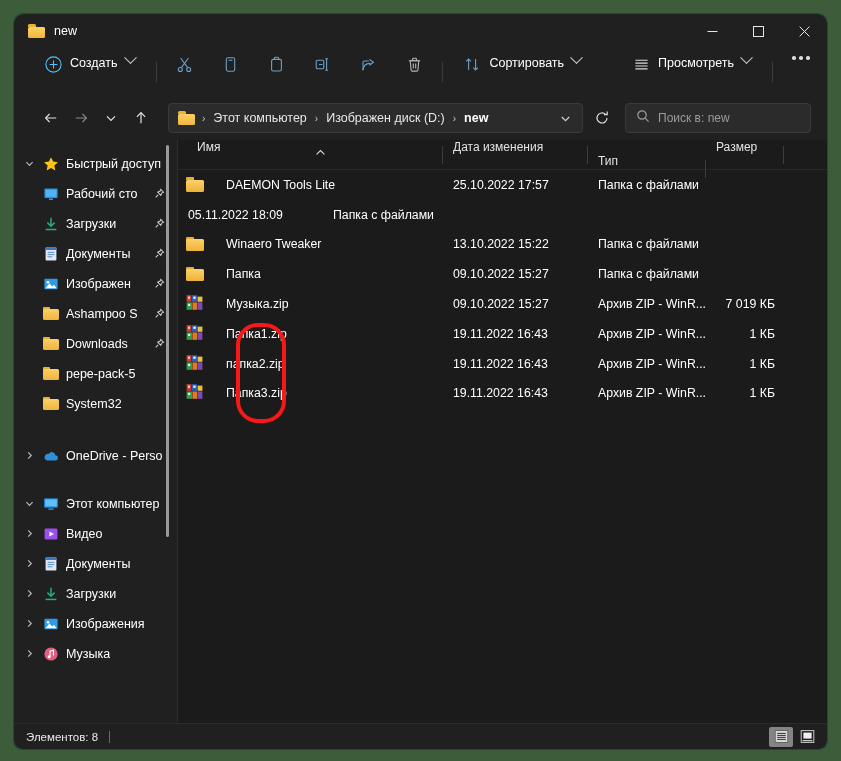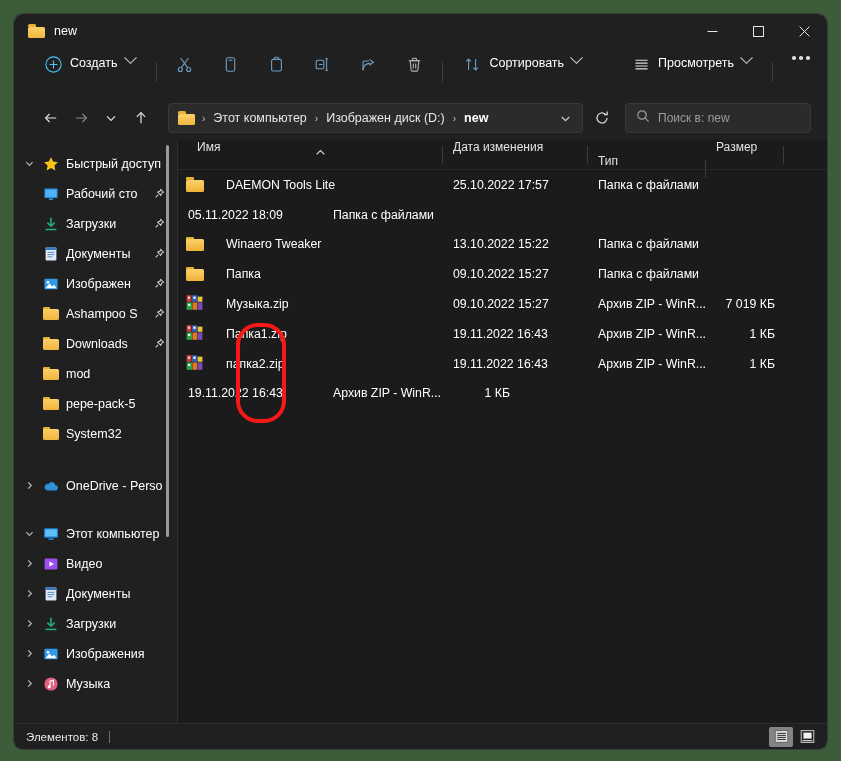--- a/index.html
+++ b/index.html
@@ -736,27 +736,20 @@
           </span>
         <span class="lbl">Downloads</span>
         <span class="pin">
           <svg width="11" height="11" viewBox="0 0 12 12" fill="none" stroke="currentColor" stroke-width="1.1">
               <path d="M7.4 1.6 L10.4 4.6 L8.7 5.3 L7.4 8 L4 4.6 L6.7 3.3 Z"></path>
               <line x1="4.5" y1="7.5" x2="1.8" y2="10.2"></line>
             </svg>
         </span>
       </div>
 
-      <div class="nav indent">
-        <span class="twisty"></span>
-        <span class="ico">
-            <span class="mini-folder"></span>
-          </span>
-        <span class="lbl">mod</span>
-      </div>
 
       <div class="nav indent">
         <span class="twisty"></span>
         <span class="ico">
             <span class="mini-folder"></span>
           </span>
         <span class="lbl">pepe-pack-5</span>
       </div>
 
       <div class="nav indent">
@@ -1012,20 +1005,36 @@
           </span>
           <span>папка2.zip</span>
         </span>
         <span class="cell c-date">19.11.2022 16:43</span>
         <span class="cell c-type">Архив ZIP - WinR...</span>
         <span class="cell c-size">1 КБ</span>
         <span class="cell c-end"></span>
       </div>
 
       <div class="row">
+        <span class="cell c-name">
+          <span class="zip-ico">
+            <svg width="17" height="17" viewBox="0 0 17 17">
+              <rect x="0.6" y="1.2" width="4.8" height="6.6" fill="#d43b2f"></rect>
+              <rect x="5.8" y="1.2" width="5.4" height="6.6" fill="#2f5fb8"></rect>
+              <rect x="11.6" y="2.6" width="4.8" height="5.2" fill="#e8c33a"></rect>
+              <rect x="0.6" y="8.4" width="5.4" height="7.4" fill="#2fa04a"></rect>
+              <rect x="6.4" y="8.4" width="4.6" height="7.4" fill="#e07a1d"></rect>
+              <rect x="11.4" y="8.4" width="5" height="7.4" fill="#7a4bb5"></rect>
+              <rect x="2.2" y="2.6" width="1.6" height="2.2" fill="#ffffff"></rect>
+              <rect x="7.4" y="2.6" width="2.2" height="2.2" fill="#ffffff"></rect>
+              <rect x="2.2" y="9.8" width="2" height="2.2" fill="#ffffff"></rect>
+            </svg>
+          </span>
+          <span>Папка3.zip</span>
+        </span>
         <span class="cell c-date">19.11.2022 16:43</span>
         <span class="cell c-type">Архив ZIP - WinR...</span>
         <span class="cell c-size">1 КБ</span>
         <span class="cell c-end"></span>
       </div>
 
       <div id="annotation"></div>
     </div>
   </div>
 

